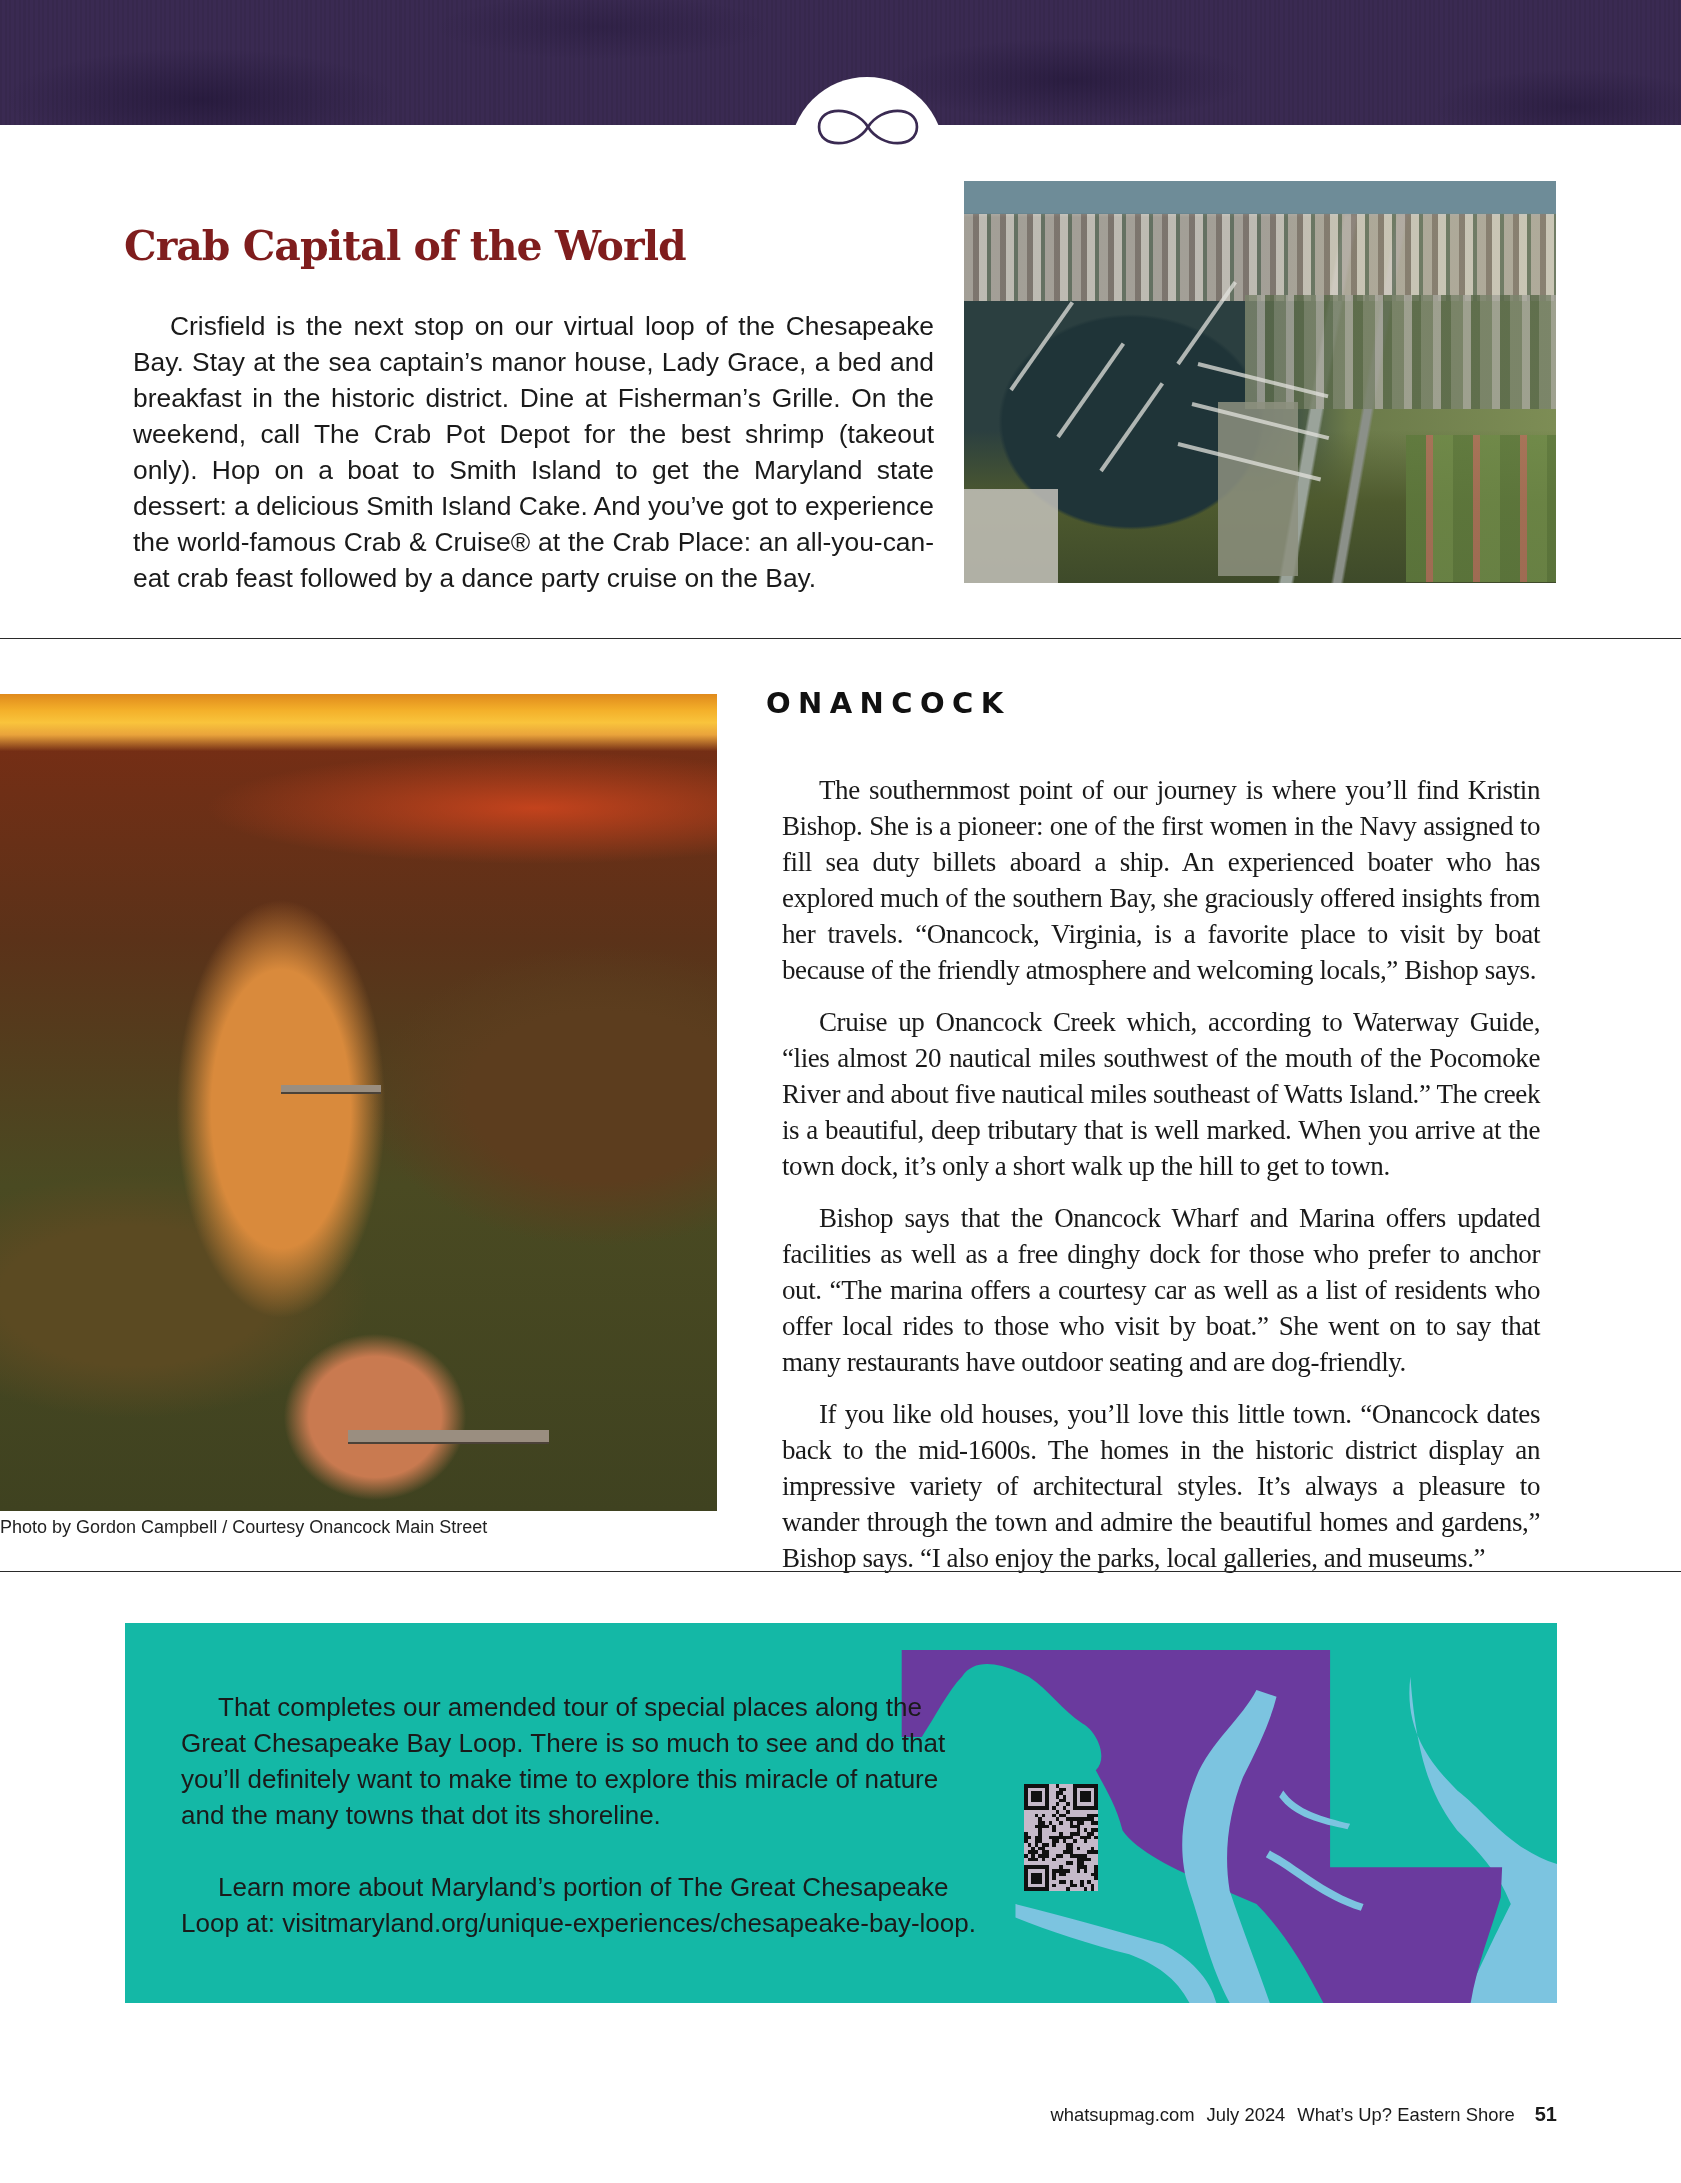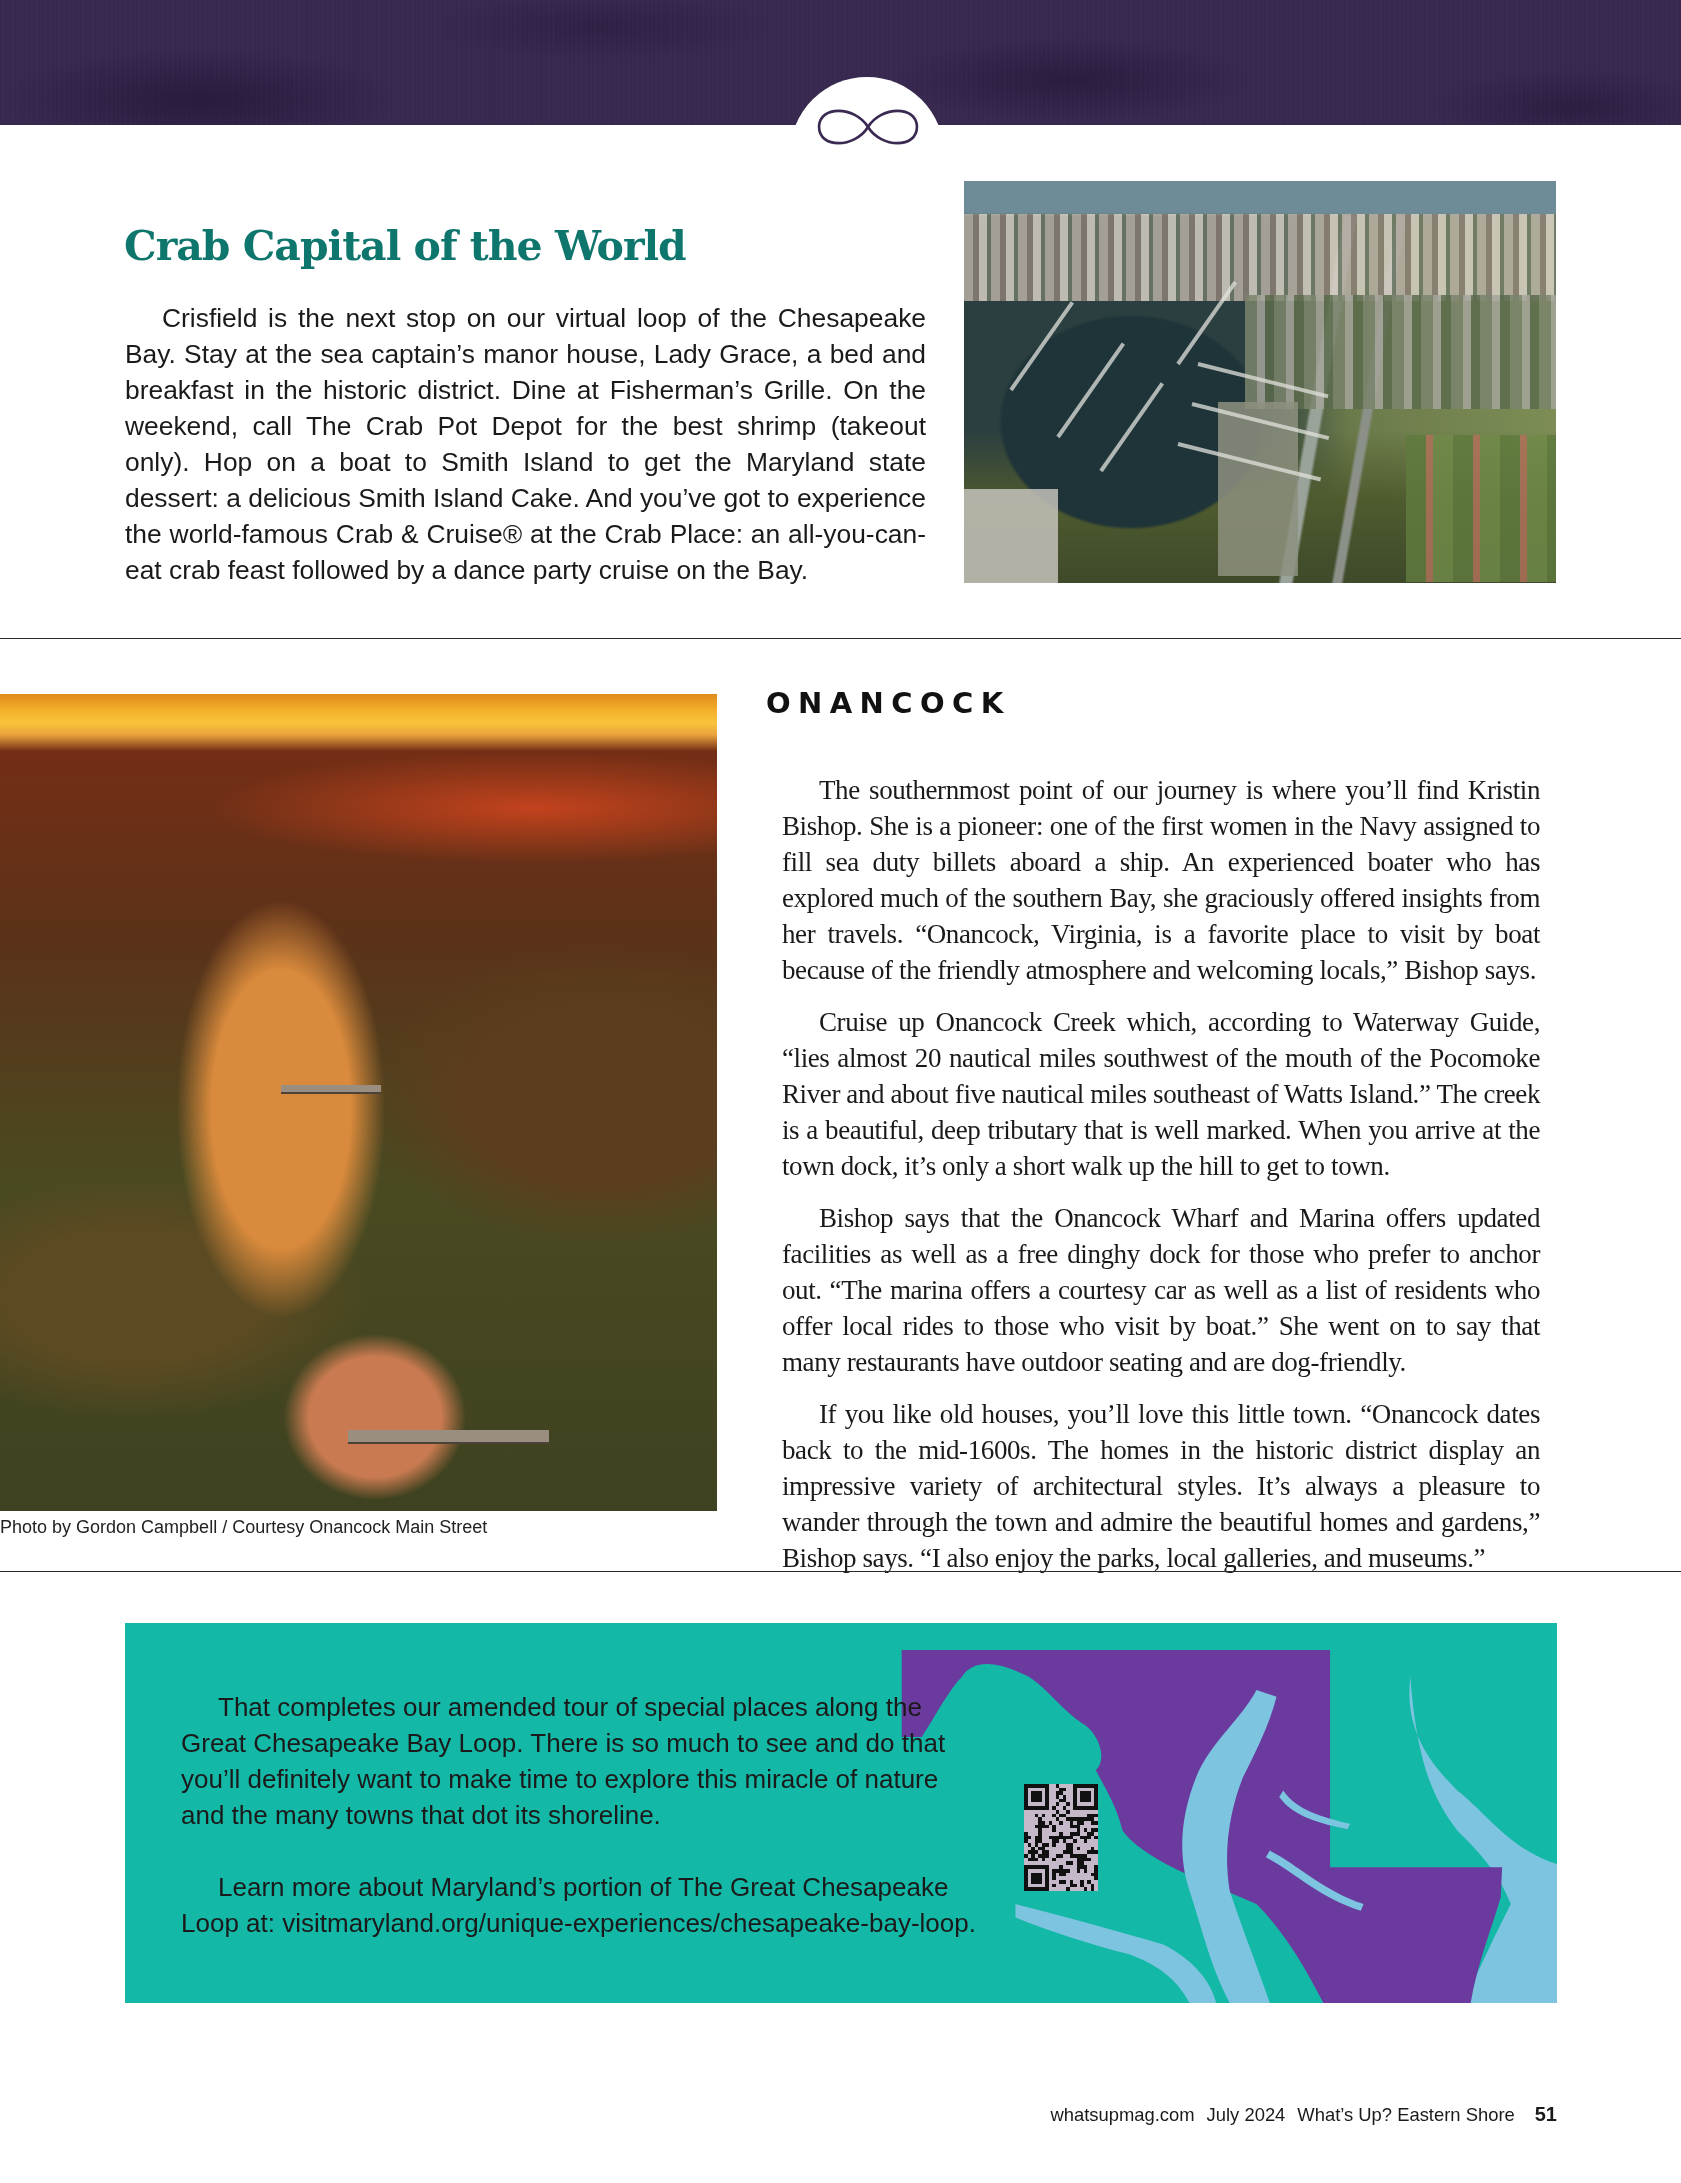--- a/index.html
+++ b/index.html
@@ -20,26 +20,26 @@
   #infinity-tab {
     left: 790px; top: 77px; width: 154px; height: 80px;
     background: #ffffff; border-radius: 77px 77px 0 0;
   }
   #infinity-icon { left: 811px; top: 100px; width: 114px; height: 54px; }
 
   
   #crab-heading {
     left: 124px; top: 224px; width: 803px;
     font-family: "DejaVu Serif", serif; font-weight: bold; font-size: 41px;
-    letter-spacing: -1px; color: #0f766e; line-height: 1.1;
+    letter-spacing: -1px; color: #7f1d1d; line-height: 1.1;
   }
   #crab-body {
     left: 125px; top: 300px; width: 801px;
     font-family: "Liberation Sans", sans-serif; font-size: 26.4px; line-height: 36px;
-    color: #1a1a1a; text-align: justify; text-indent: 37px; margin: 0;
+    color: #1a1a1a; text-align: justify; text-indent: 37px; margin: 8px;
   }
   #crisfield-photo {
     left: 964px; top: 181px; width: 592px; height: 402px; overflow: hidden;
     background:
       linear-gradient(180deg, #6e8c98 0%, #6e8c98 8%, transparent 9%),
       linear-gradient(100deg, transparent 58%, #9aa39a 58.5%, #9aa39a 60%, transparent 60.5%),
       linear-gradient(100deg, transparent 66%, #8b9089 66.5%, #8b9089 67.5%, transparent 68%),
       radial-gradient(ellipse 214px 174px at 167px 241px, #1f3438 60%, transparent 62%),
       linear-gradient(180deg, transparent 0%, transparent 62%, #4e5a2e 80%, #3e4a2a 100%),
       linear-gradient(90deg, #2b3f40 0%, #2b3f40 50%, #6b7a4a 65%, #7d8d55 100%);

